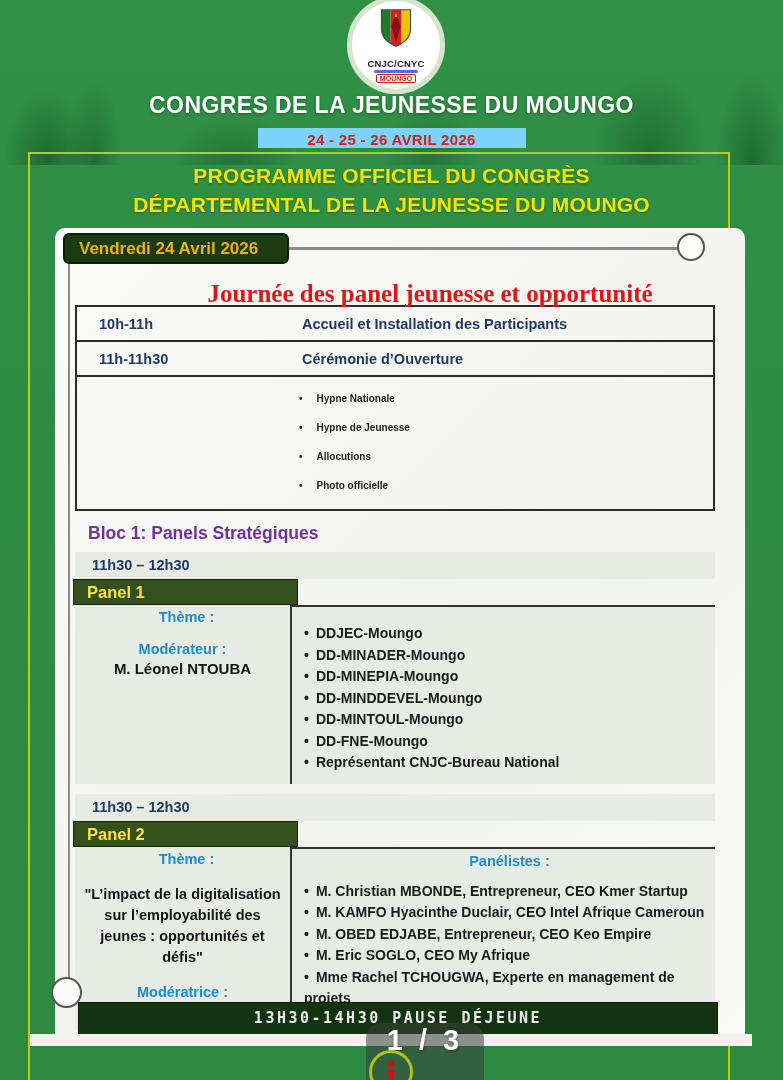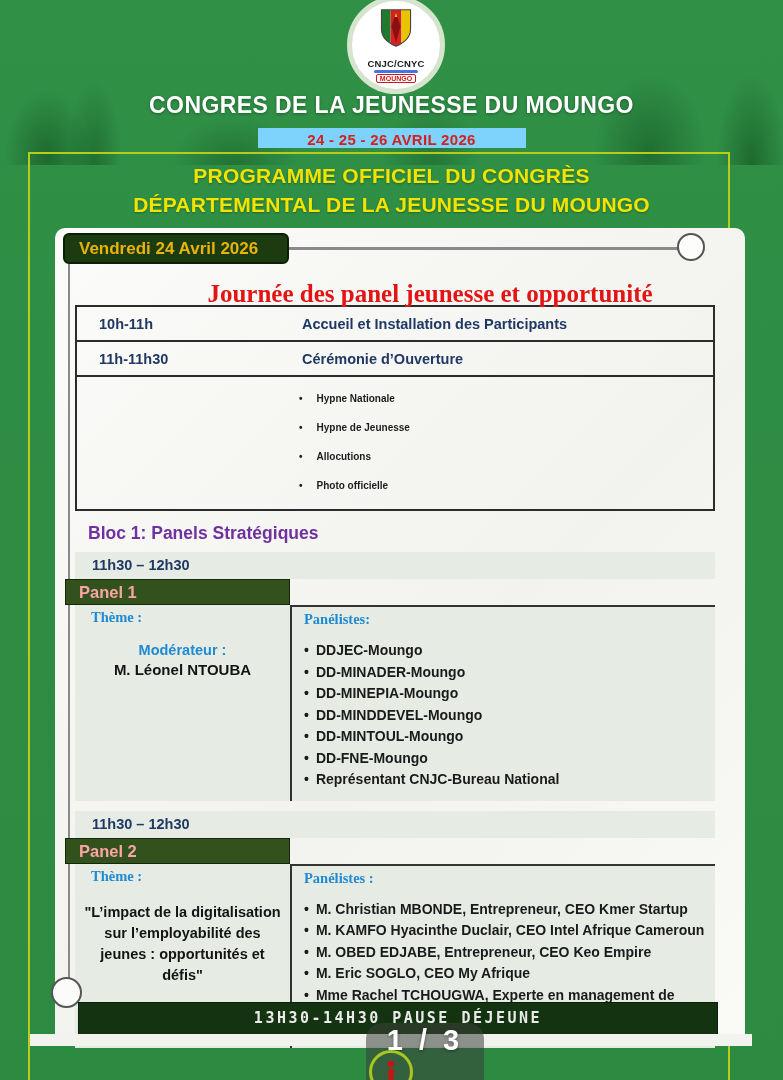--- a/index.html
+++ b/index.html
@@ -68,27 +68,27 @@
   .flow{position:relative;padding-top:77px;}
   .sched{margin:0 30px 0 20px;border:2px solid #2b2b2b;}
   .srow{display:flex;align-items:center;height:33px;border-bottom:2px solid #2b2b2b;color:#1f3864;font-weight:800;font-size:14.5px;}
   .srow .time{width:225px;padding-left:22px;box-sizing:border-box;}
   .cer{list-style:none;margin:0;padding:7px 0 9px 222px;}
   .cer li{font-size:10px;font-weight:600;color:#1c1c1c;line-height:29px;}
   .cer li::before{content:"•";margin-right:14px;}
   .bloc1{margin:12px 0 8px 33px;color:#7030a0;font-size:17.5px;font-weight:800;}
   .strip{margin:0 30px 0 20px;background:#e6ece4;height:27px;line-height:27px;padding-left:17px;color:#1f3864;font-weight:800;font-size:14.5px;box-sizing:border-box;}
   .pbanner{
-    margin-left:10px;width:225px;height:26px;background:#33511c;border:1px solid #15260b;box-sizing:border-box;
-    color:#fca5a5;font-size:16.5px;font-weight:800;line-height:24px;padding-left:13px;
+    margin-left:18px;width:225px;height:26px;background:#33511c;border:1px solid #15260b;box-sizing:border-box;
+    color:#fde047;font-size:16.5px;font-weight:800;line-height:24px;padding-left:13px;
   }
   .ptable{display:flex;margin:0 30px 0 20px;}
   .pleft{width:217px;box-sizing:border-box;background:#e6ece4;border-right:2.5px solid #333;padding:4px 8px 10px 8px;text-align:center;}
   .pright{flex:1;background:#e6ece4;border-top:2px solid #333;padding:4px 0 10px 12px;}
-  .plabel{color:#1f8ad2;font-weight:800;font-size:14.5px;text-align:left;padding-left:8px;font-family:Liberation Serif, serif;}
+  .plabel{color:#1f8ad2;font-weight:800;font-size:14.5px;text-align:center;padding-left:8px;}
   .ptheme{margin-top:17px;color:#141414;font-weight:800;font-size:14.5px;line-height:21px;}
   .pmod{margin-top:16px;color:#1f8ad2;font-weight:800;font-size:14.5px;}
   .pmodname{margin-top:3px;color:#141414;font-weight:800;font-size:15px;}
   .plist{list-style:none;margin:12px 0 0 0;padding:0;}
   .plist li{font-size:14px;font-weight:600;color:#1a1a1a;line-height:21.5px;}
   .plist li::before{content:"•";margin-right:7px;}
   .gap{height:10px;}
   .pause-bar{
     position:absolute;left:23px;top:774px;width:640px;height:33px;z-index:5;
     background:#143311;border:1px solid #0a1f08;box-sizing:border-box;
@@ -172,21 +172,20 @@
 
     <div class="strip">11h30 – 12h30</div>
     <div class="pbanner">Panel 1</div>
     <div class="ptable">
       <div class="pleft">
         <div class="plabel">Thème :</div>
         <div class="pmod">Modérateur :</div>
         <div class="pmodname">M. Léonel NTOUBA</div>
       </div>
       <div class="pright">
-        <div class="plabel" style="padding-left:0;">Panélistes:</div>
         <ul class="plist">
           <li>DDJEC-Moungo</li>
           <li>DD-MINADER-Moungo</li>
           <li>DD-MINEPIA-Moungo</li>
           <li>DD-MINDDEVEL-Moungo</li>
           <li>DD-MINTOUL-Moungo</li>
           <li>DD-FNE-Moungo</li>
           <li>Représentant CNJC-Bureau National</li>
         </ul>
       </div>

